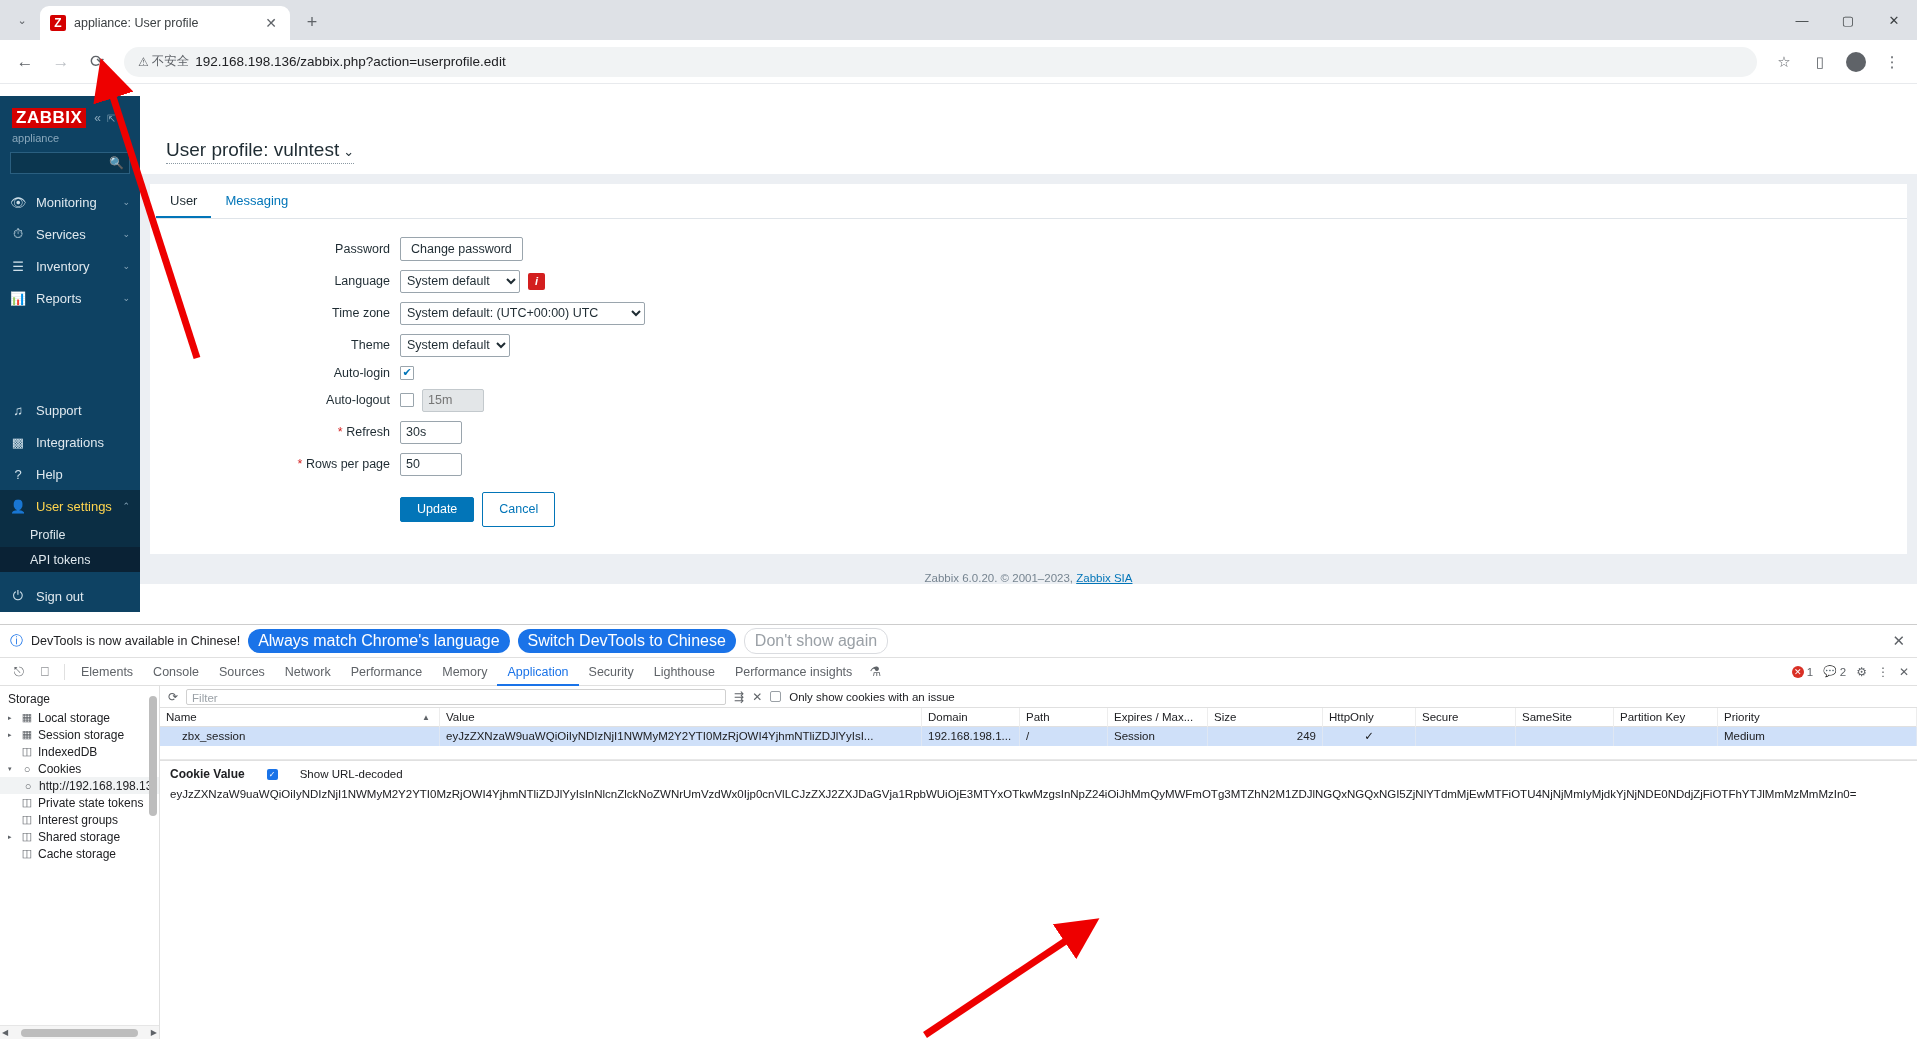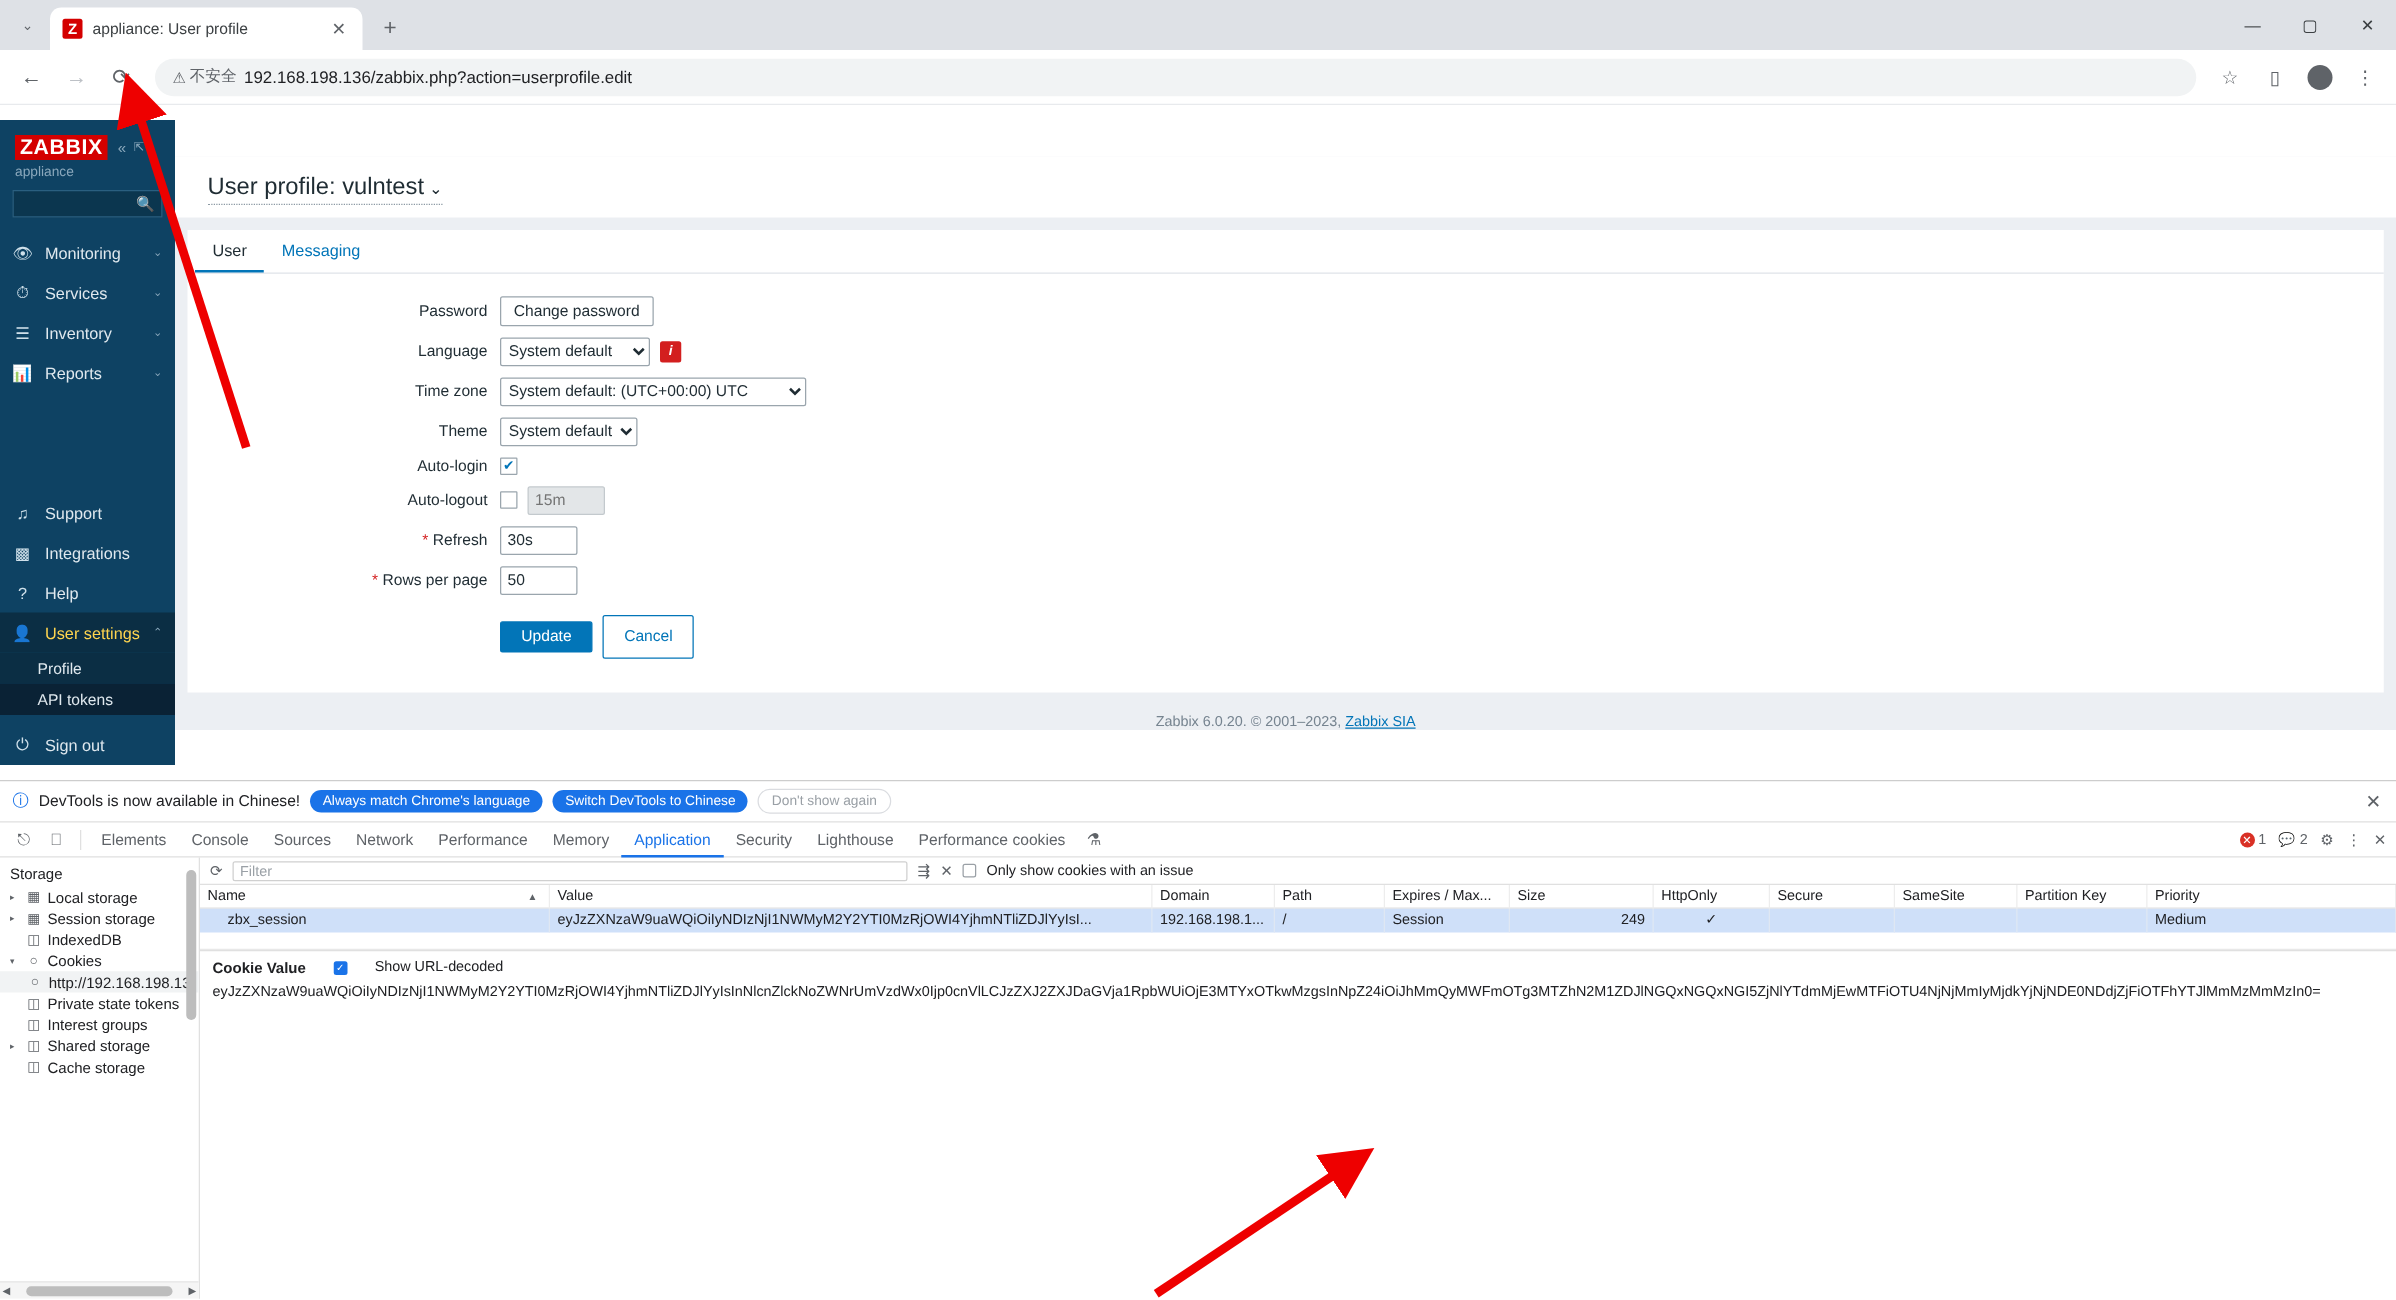--- a/index.html
+++ b/index.html
@@ -155,21 +155,21 @@
 
   
   #devtools { height:415px; background:#fff; border-top:1px solid #cdcdcd;
     display:flex; flex-direction:column; font-size:12px; color:#202124; }
   #dt-banner {
     height:33px; display:flex; align-items:center; gap:8px; padding:0 10px;
     border-bottom:1px solid #e0e0e0; position:relative;
   }
   .dt-info-ico { color:#1a73e8; font-size:13px; }
   .dt-banner-text { font-size:12.5px; color:#202124; }
-  .pill { border-radius:12px; padding:3px 10px; font-size:11px; white-space:nowrap; }
+  .pill { border-radius:12px; padding:3px 10px; font-size:16px; white-space:nowrap; }
   .pill.blue { background:#1a73e8; color:#fff; }
   .pill.ghost { background:#fff; color:#9aa0a6; border:1px solid #dadce0; }
   .dt-banner-close { position:absolute; right:12px; color:#5f6368; font-size:15px; }
 
   #dt-tabs {
     height:28px; display:flex; align-items:center; gap:0; padding:0 6px;
     border-bottom:1px solid #e0e0e0; position:relative;
   }
   .dt-tool-ico { width:26px; text-align:center; color:#5f6368; font-size:13px; }
   .dt-sep { width:1px; height:16px; background:#e0e0e0; margin:0 6px; }
@@ -472,21 +472,21 @@
     <span class="dt-sep"></span>
     <span class="dt-tab">Elements</span>
     <span class="dt-tab">Console</span>
     <span class="dt-tab">Sources</span>
     <span class="dt-tab">Network</span>
     <span class="dt-tab">Performance</span>
     <span class="dt-tab">Memory</span>
     <span class="dt-tab active">Application</span>
     <span class="dt-tab">Security</span>
     <span class="dt-tab">Lighthouse</span>
-    <span class="dt-tab">Performance cookies</span>
+    <span class="dt-tab">Performance insights</span>
     <span class="dt-tool-ico">⚗</span>
 
     <span class="dt-right">
       <span class="err-chip">
         <span class="err-dot">✕</span>
         <span>1</span>
       </span>
       <span class="err-chip">
         <span class="warn-sq">💬</span>
         <span>2</span>

